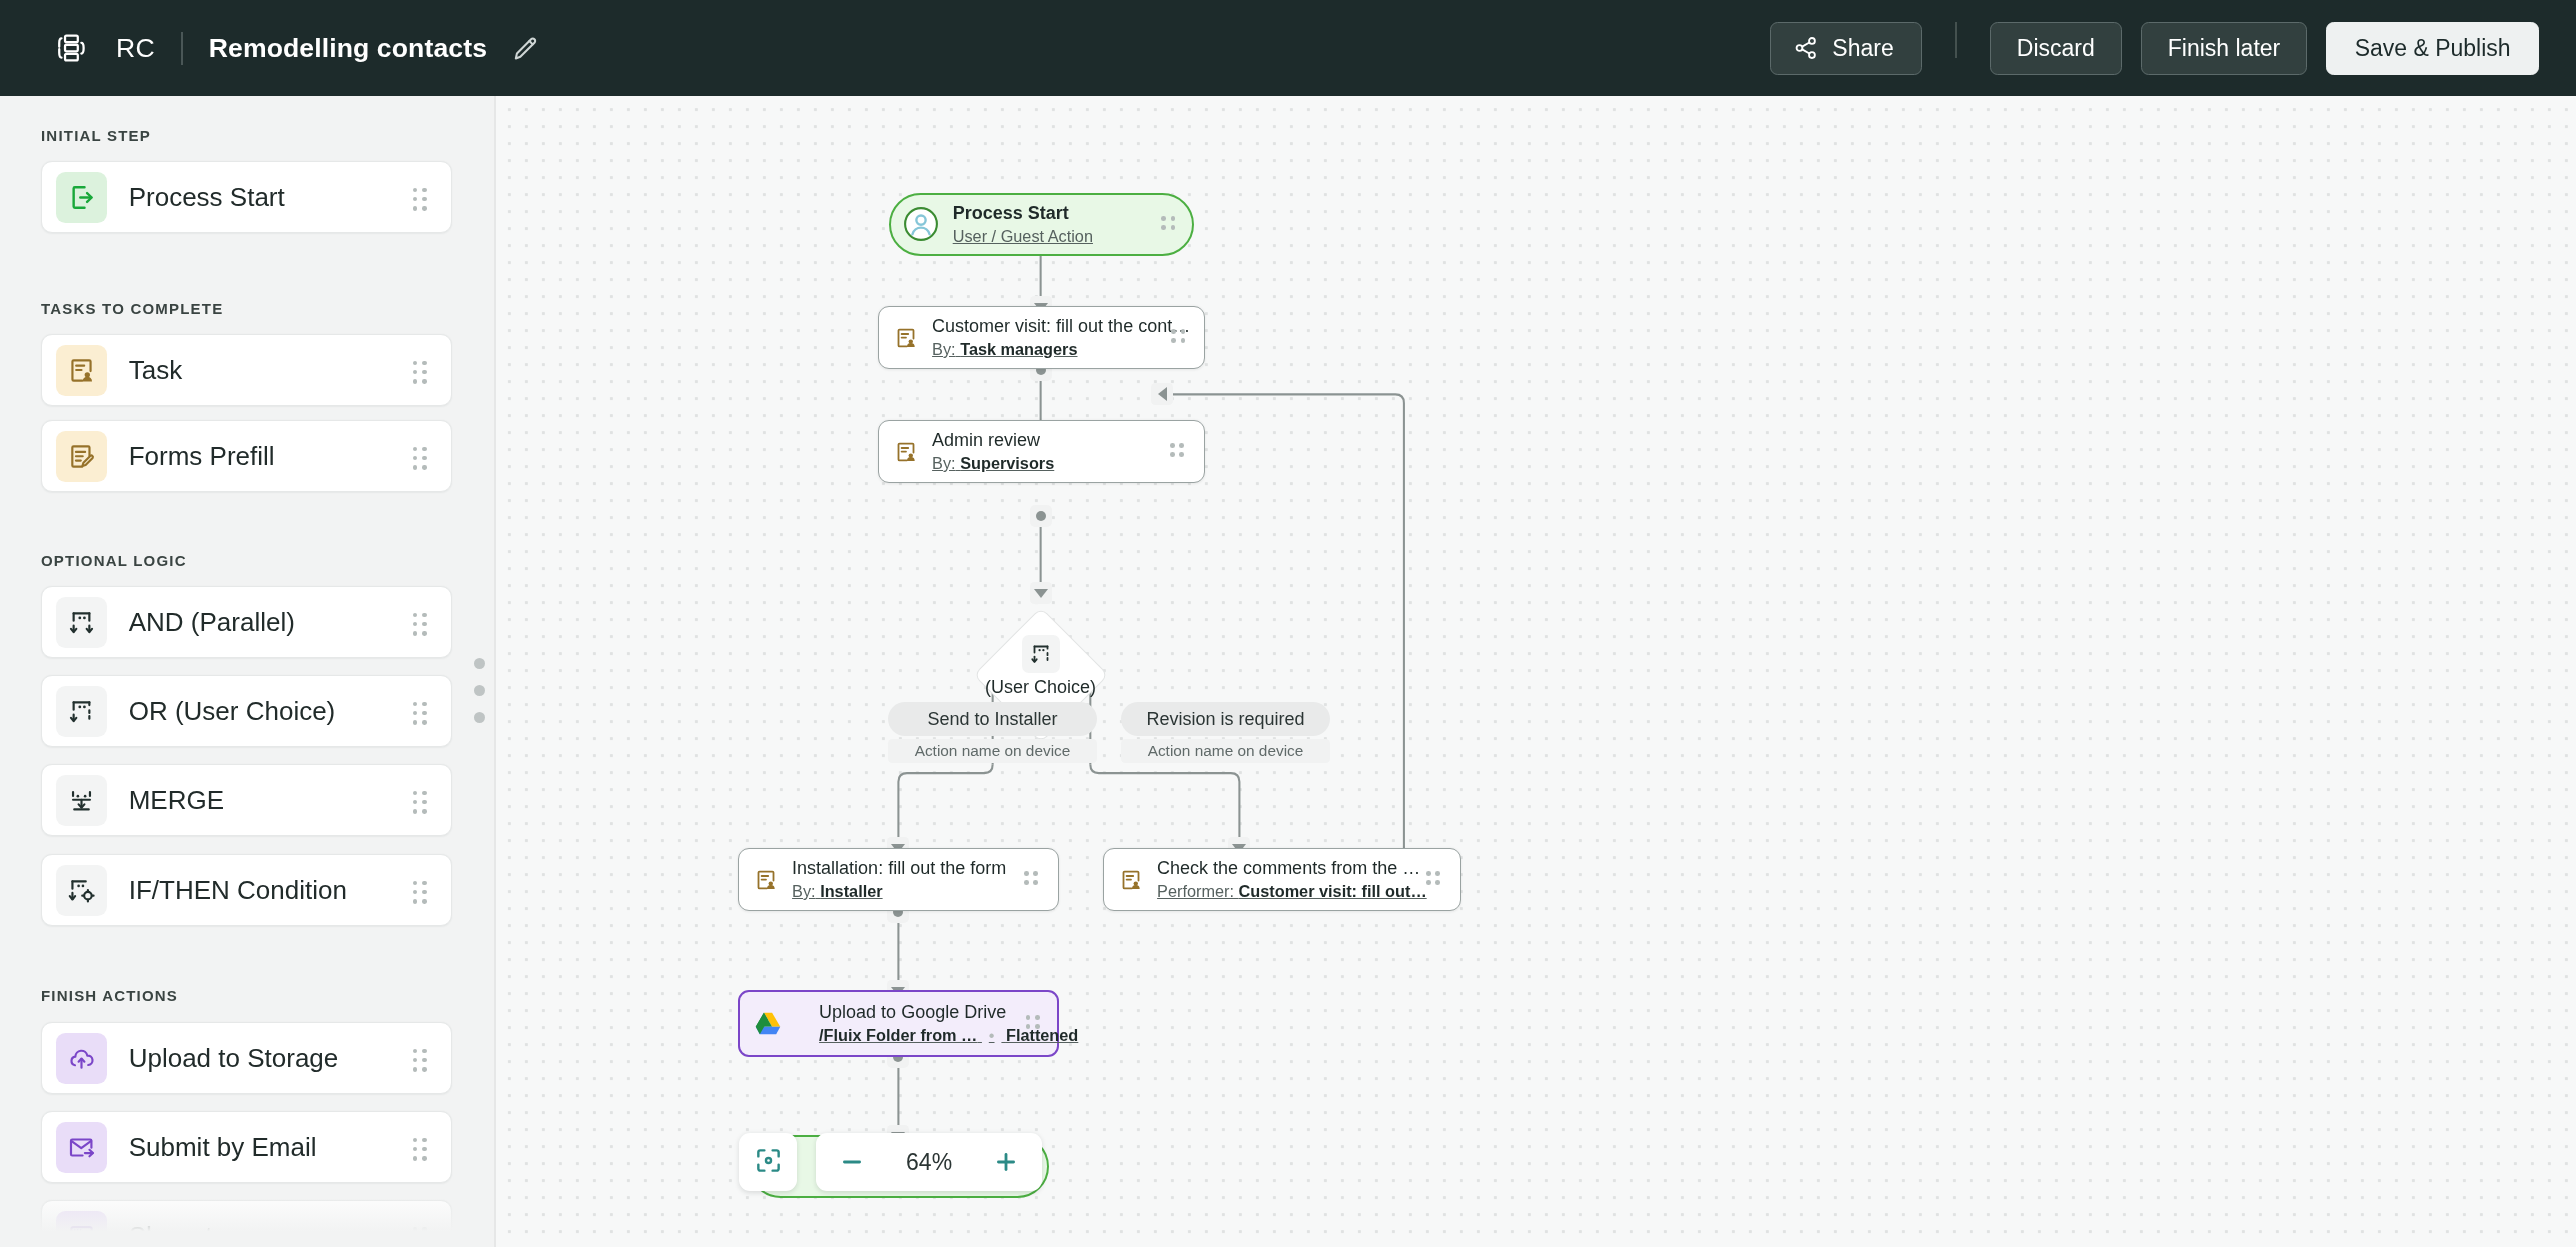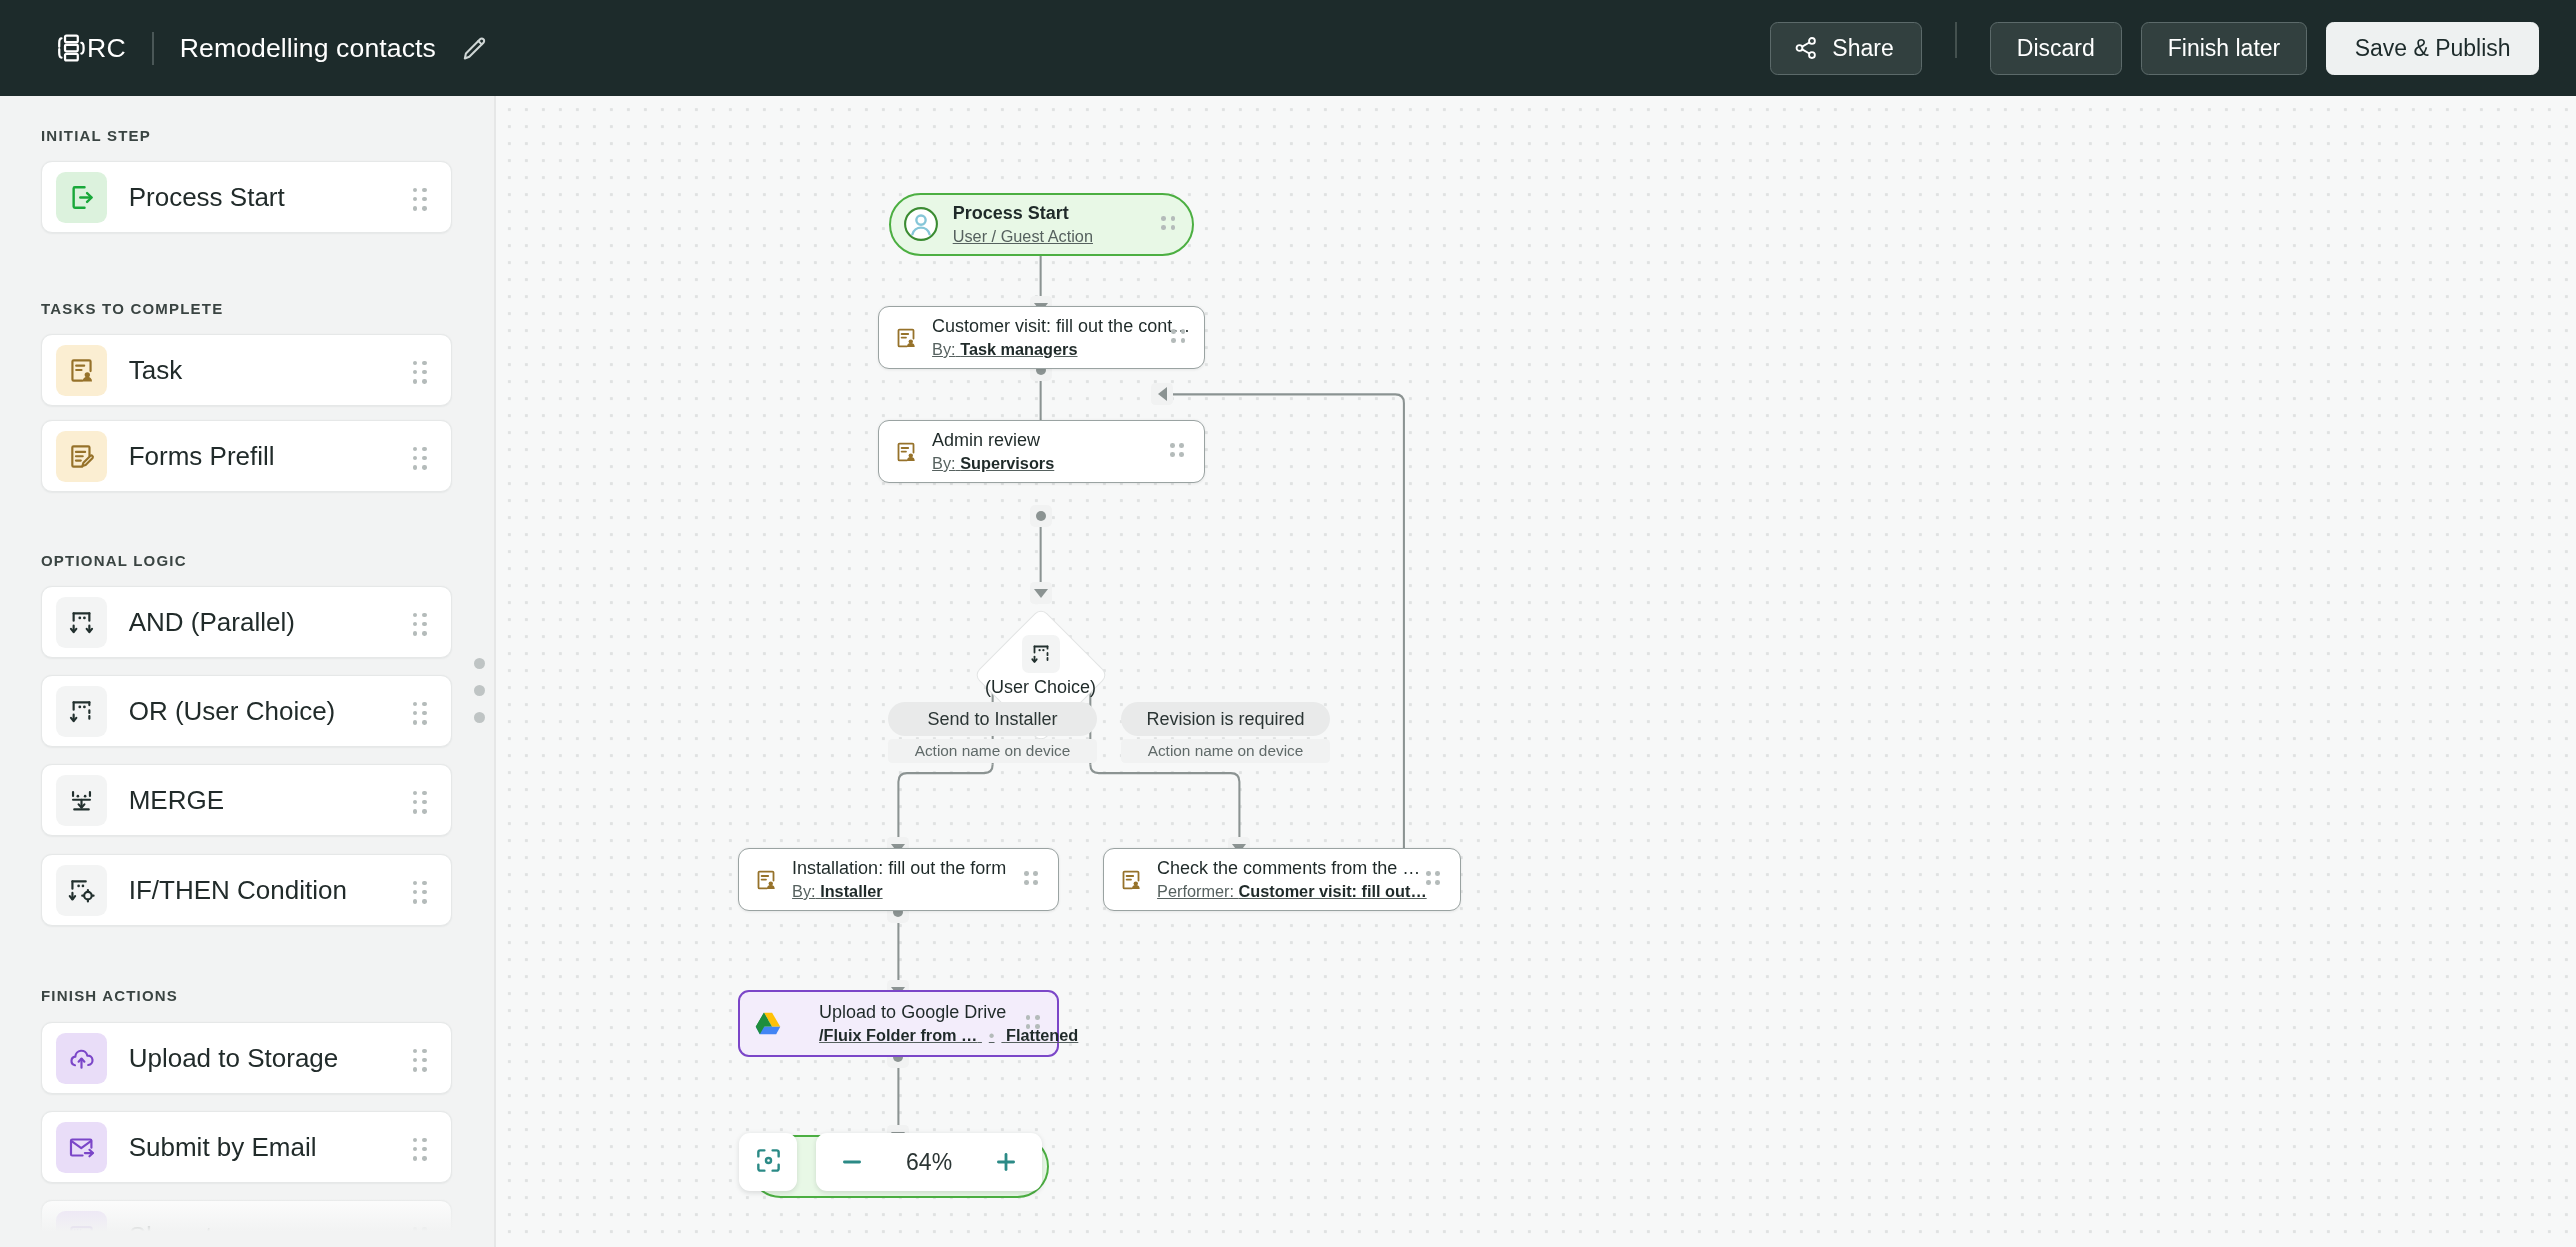--- a/index.html
+++ b/index.html
@@ -14,28 +14,28 @@
   #topbar {
     position: absolute; left: 0; top: 0;
     width: 2576px; height: 96px;
     background: #1d2b2b;
     display: flex; align-items: center;
   }
   #brand-left { display: flex; align-items: center; padding-left: 53px; gap: 0; }
   .logo-icon { width: 34px; height: 34px; display:block; }
   #workspace-code {
     color: #ffffff; font-size: 26.6px; font-weight: 400;
-    letter-spacing: 0.3px;
+    margin-left: 29px; letter-spacing: 0.3px;
   }
   #brand-div {
     width: 1.7px; height: 33px; background: #4a5757;
     margin: 0 26px;
   }
   #doc-title {
-    color: #ffffff; font-size: 26.6px; font-weight: 400; letter-spacing: 0.1px;
+    color: #ffffff; font-size: 26.6px; font-weight: 700; letter-spacing: 0.1px;
   }
   #edit-pencil { width: 29px; height: 29px; margin-left: 24px; display:block; cursor:pointer; }
 
   #topbar-right {
     margin-left: auto; display: flex; align-items: flex-start;
     padding-right: 37px; gap: 0;
   }
   .btn {
     height: 53px; border-radius: 7.7px;
     display: inline-flex; align-items: center; justify-content: center;

